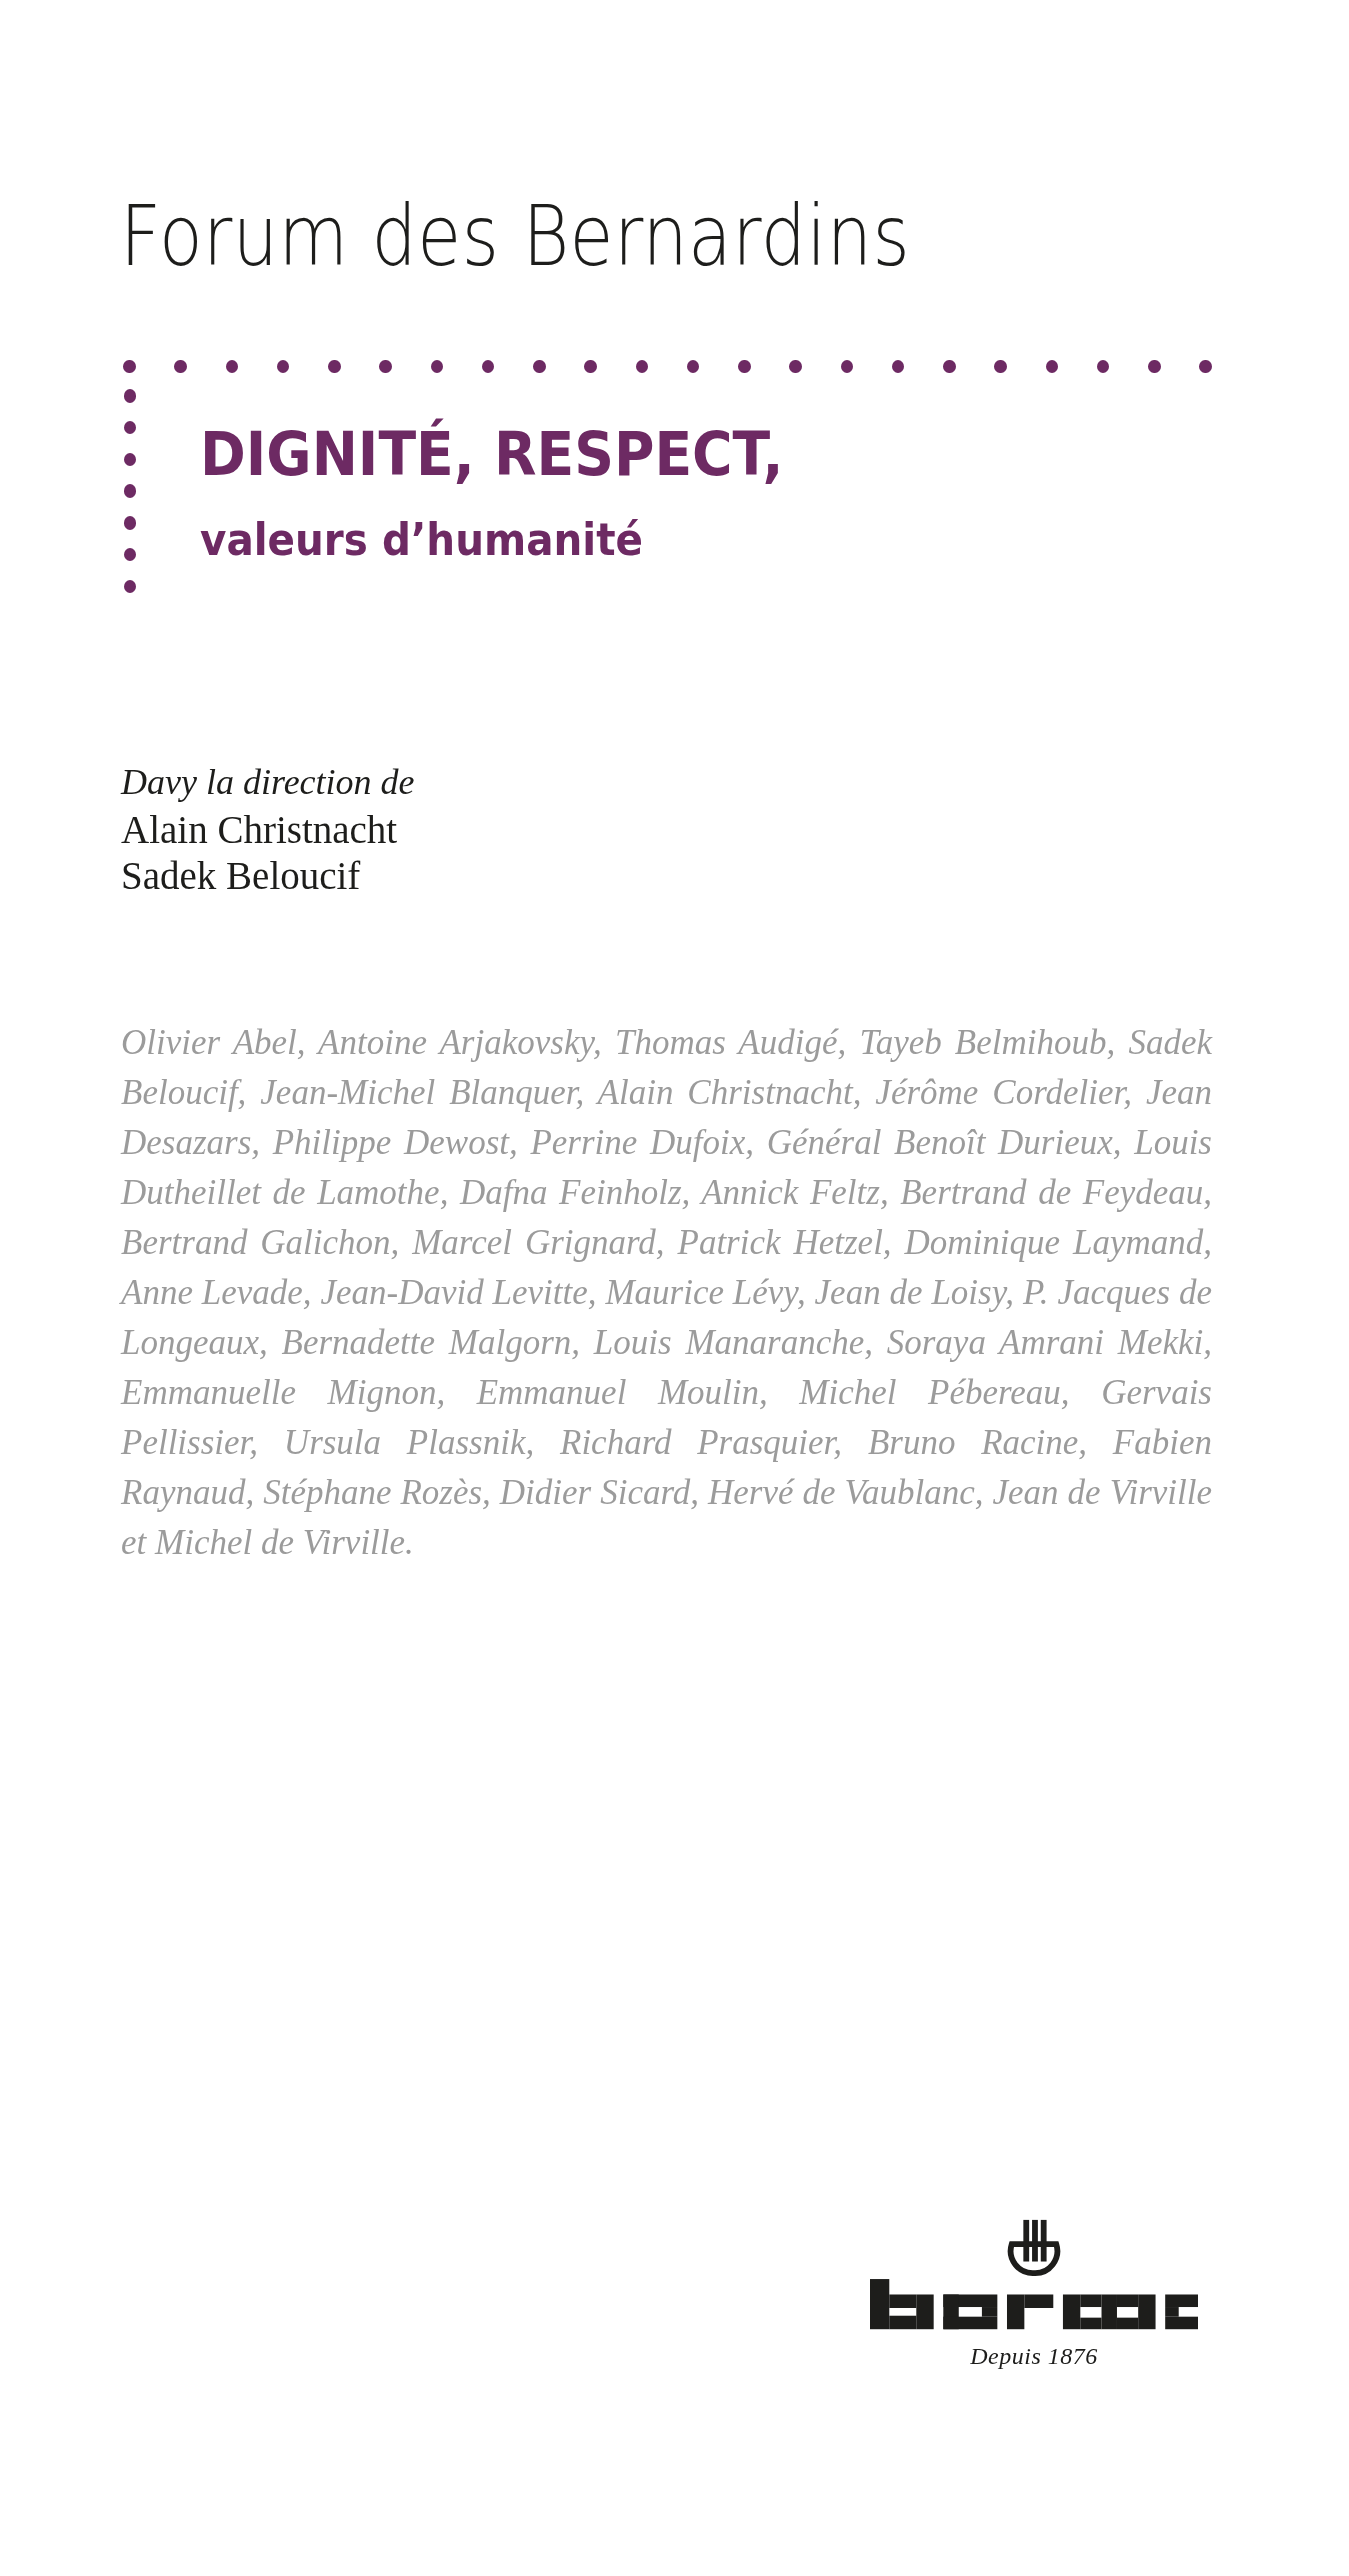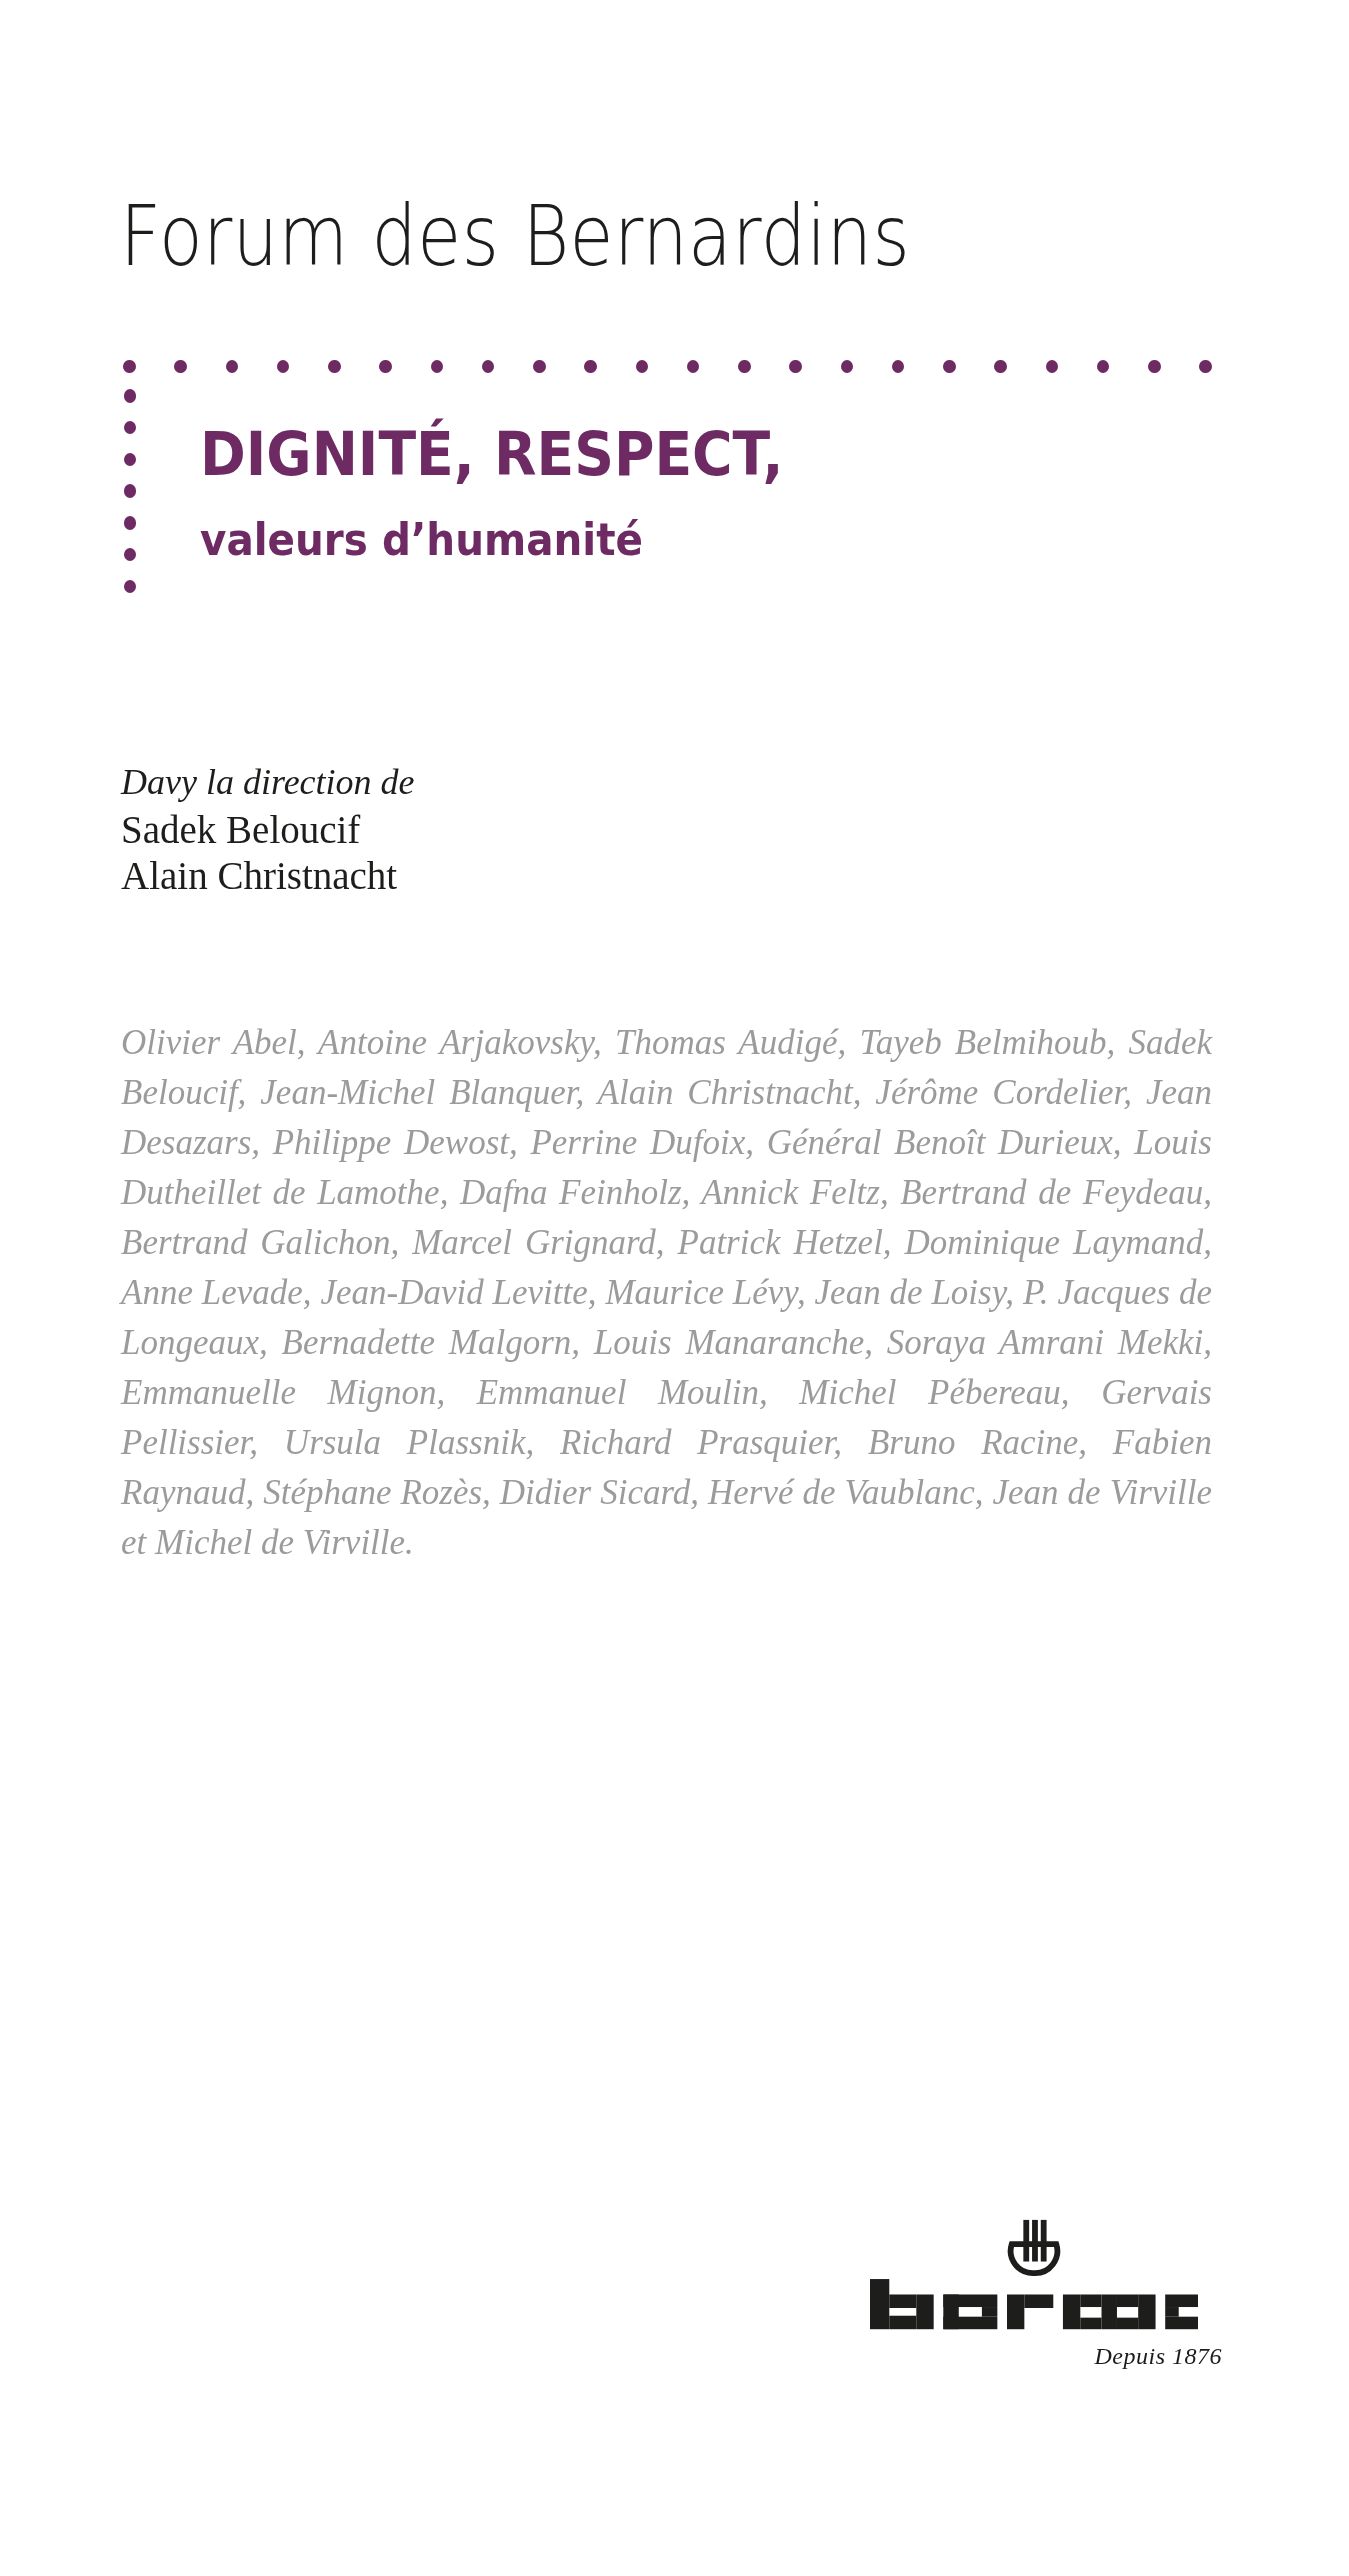--- a/index.html
+++ b/index.html
@@ -222,21 +222,20 @@
     display: block;
     margin: 1.9px auto 0 auto;
   }
   .hermann-since {
     margin-top: 5.8px;
     font-family: "Liberation Serif", serif;
     font-style: italic;
     font-size: 24px;
     color: #1d1d1b;
     letter-spacing: 0.5px;
-    text-align: right;
   }
 </style>
 </head>
 <body>
 
 <div class="page">
 
   <div class="series-title">Forum des Bernardins</div>
 
   <div class="dots-row">
@@ -272,22 +271,22 @@
       <span class="dot" style="background: rgb(109, 42, 99);"></span>
       <span class="dot" style="background: rgb(109, 42, 99);"></span>
       <span class="dot" style="background: rgb(109, 42, 99);"></span>
     </div>
 
   <div class="main-title">DIGNITÉ, RESPECT,</div>
   <div class="main-subtitle">valeurs d’humanité</div>
 
   <div class="editors">
     <p class="editors-lead">Davy la direction de</p>
+    <p class="editor-name">Alain Christnacht</p>
     <p class="editor-name">Sadek Beloucif</p>
-    <p class="editor-name">Alain Christnacht</p>
   </div>
 
   <div class="contributors">Olivier Abel, Antoine Arjakovsky, Thomas Audigé, Tayeb Belmihoub, Sadek Beloucif, Jean-Michel Blanquer, Alain Christnacht, Jérôme Cordelier, Jean Desazars, Philippe Dewost, Perrine Dufoix, Général Benoît Durieux, Louis Dutheillet de Lamothe, Dafna Feinholz, Annick Feltz, Bertrand de Feydeau, Bertrand Galichon, Marcel Grignard, Patrick Hetzel, Dominique Laymand, Anne Levade, Jean-David Levitte, Maurice Lévy, Jean de Loisy, P. Jacques de Longeaux, Bernadette Malgorn, Louis Manaranche, Soraya Amrani Mekki, Emmanuelle Mignon, Emmanuel Moulin, Michel Pébereau, Gervais Pellissier, Ursula Plassnik, Richard Prasquier, Bruno Racine, Fabien Raynaud, Stéphane Rozès, Didier Sicard, Hervé de Vaublanc, Jean de Virville et Michel de Virville.</div>
 
 
   <div class="hermann">
     <svg class="hermann-mark" width="64" height="60" viewBox="0 0 66 62">
       <path d="M10 28 H56 A23 23 0 0 1 33 58 A23 23 0 0 1 10 28 Z" fill="none" stroke="#1d1d1b" stroke-width="6"></path>
       <rect x="22" y="3" width="6" height="43" fill="#1d1d1b"></rect>
       <rect x="31" y="3" width="6" height="43" fill="#1d1d1b"></rect>

